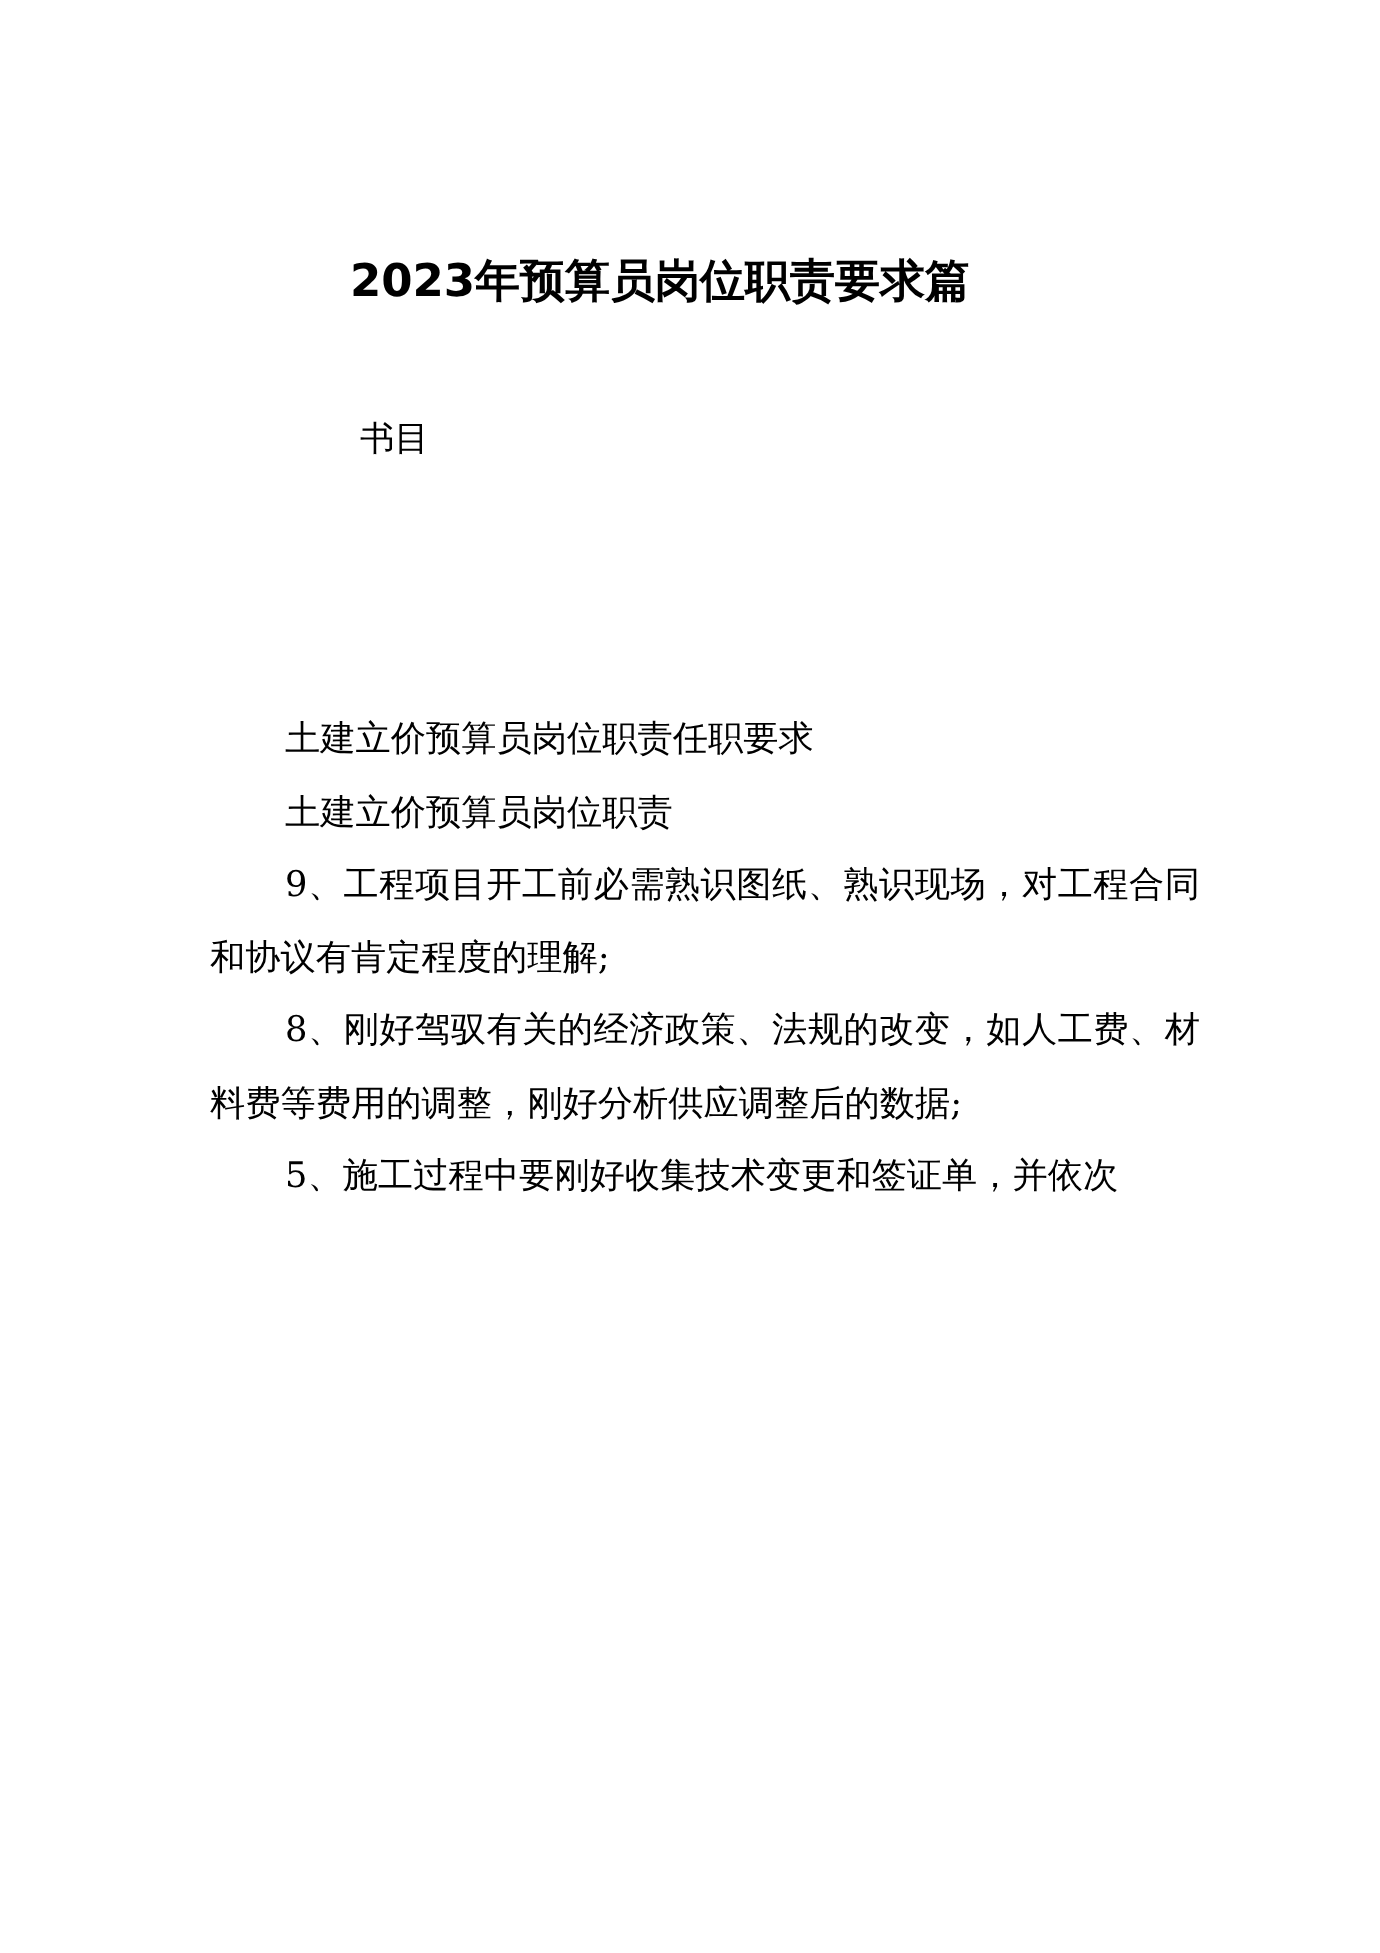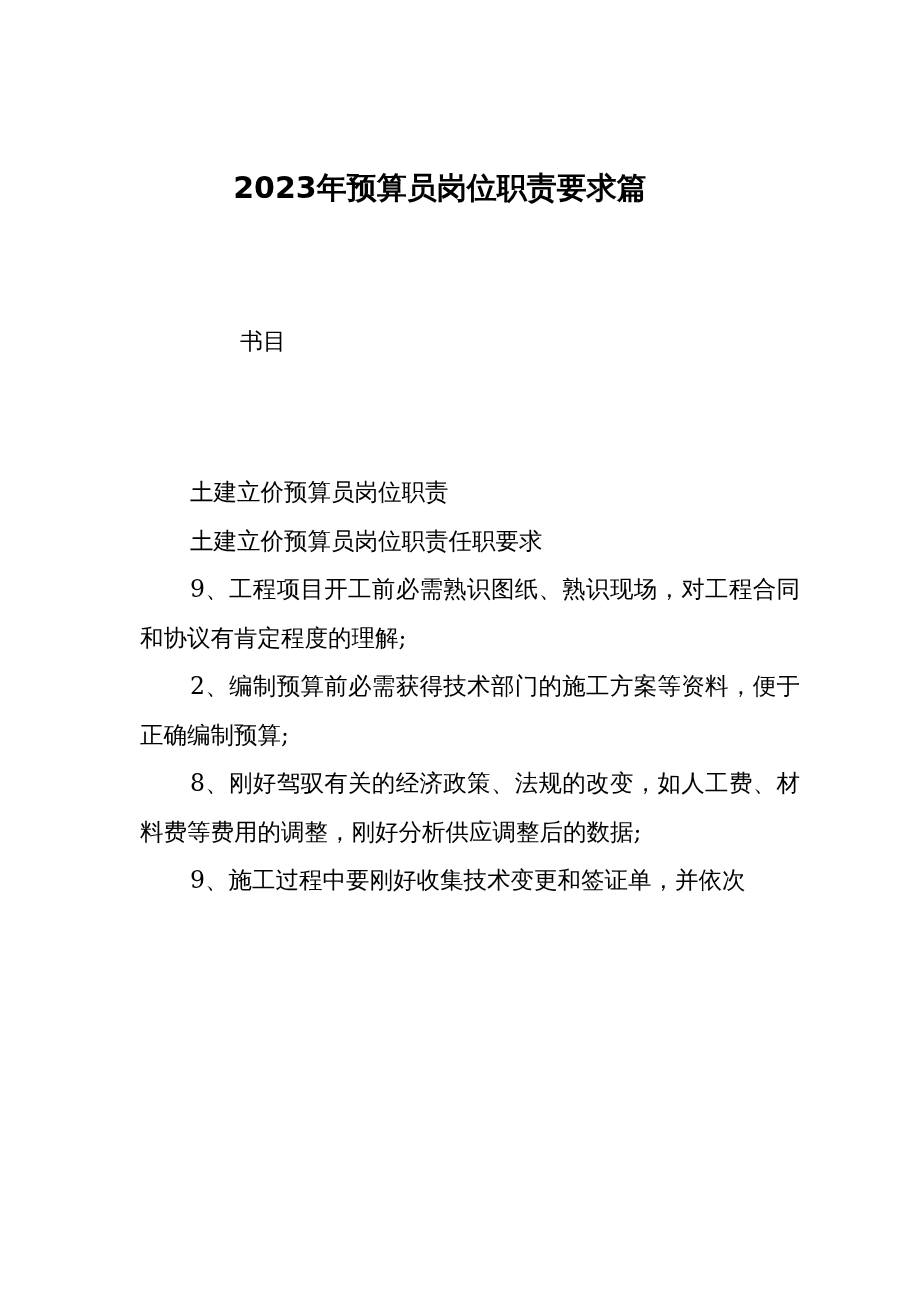--- a/index.html
+++ b/index.html
@@ -23,24 +23,23 @@
       font-family: "DejaVu Sans", "Liberation Sans", sans-serif;
       font-weight: bold;
       font-size: 30px;
       line-height: 44px;
       letter-spacing: 0px;
     }
     .toc-label {
       position: absolute;
       top: 278px;
       left: 240px;
-      font-family: Liberation Serif, serif;
+      font-family: Liberation Mono, monospace;
       font-size: 23px;
       line-height: 32px;
-      margin-top: 48px;
     }
     .body-text {
       position: absolute;
       top: 468px;
       left: 140px;
       width: 660px;
       font-family: "DejaVu Serif", "Liberation Serif", serif;
       font-size: 23.5px;
       line-height: 48.5px;
     }
@@ -54,20 +53,19 @@
   </style>
 </head>
 <body>
 
 <div class="page">
   <h1 class="title">2023年预算员岗位职责要求篇</h1>
 
   <div class="toc-label">书目</div>
 
   <div class="body-text">
+    <p class="para">土建立价预算员岗位职责任职要求</p>
     <p class="para">土建立价预算员岗位职责</p>
-    <p class="para">土建立价预算员岗位职责任职要求</p>
     <p class="para">9、工程项目开工前必需熟识图纸、熟识现场，对工程合同和协议有肯定程度的理解;</p>
-    <p class="para">2、编制预算前必需获得技术部门的施工方案等资料，便于正确编制预算;</p>
     <p class="para">8、刚好驾驭有关的经济政策、法规的改变，如人工费、材料费等费用的调整，刚好分析供应调整后的数据;</p>
-    <p class="para">9、施工过程中要刚好收集技术变更和签证单，并依次</p>
+    <p class="para">5、施工过程中要刚好收集技术变更和签证单，并依次</p>
   </div>
 </div>
 
 </body></html>

